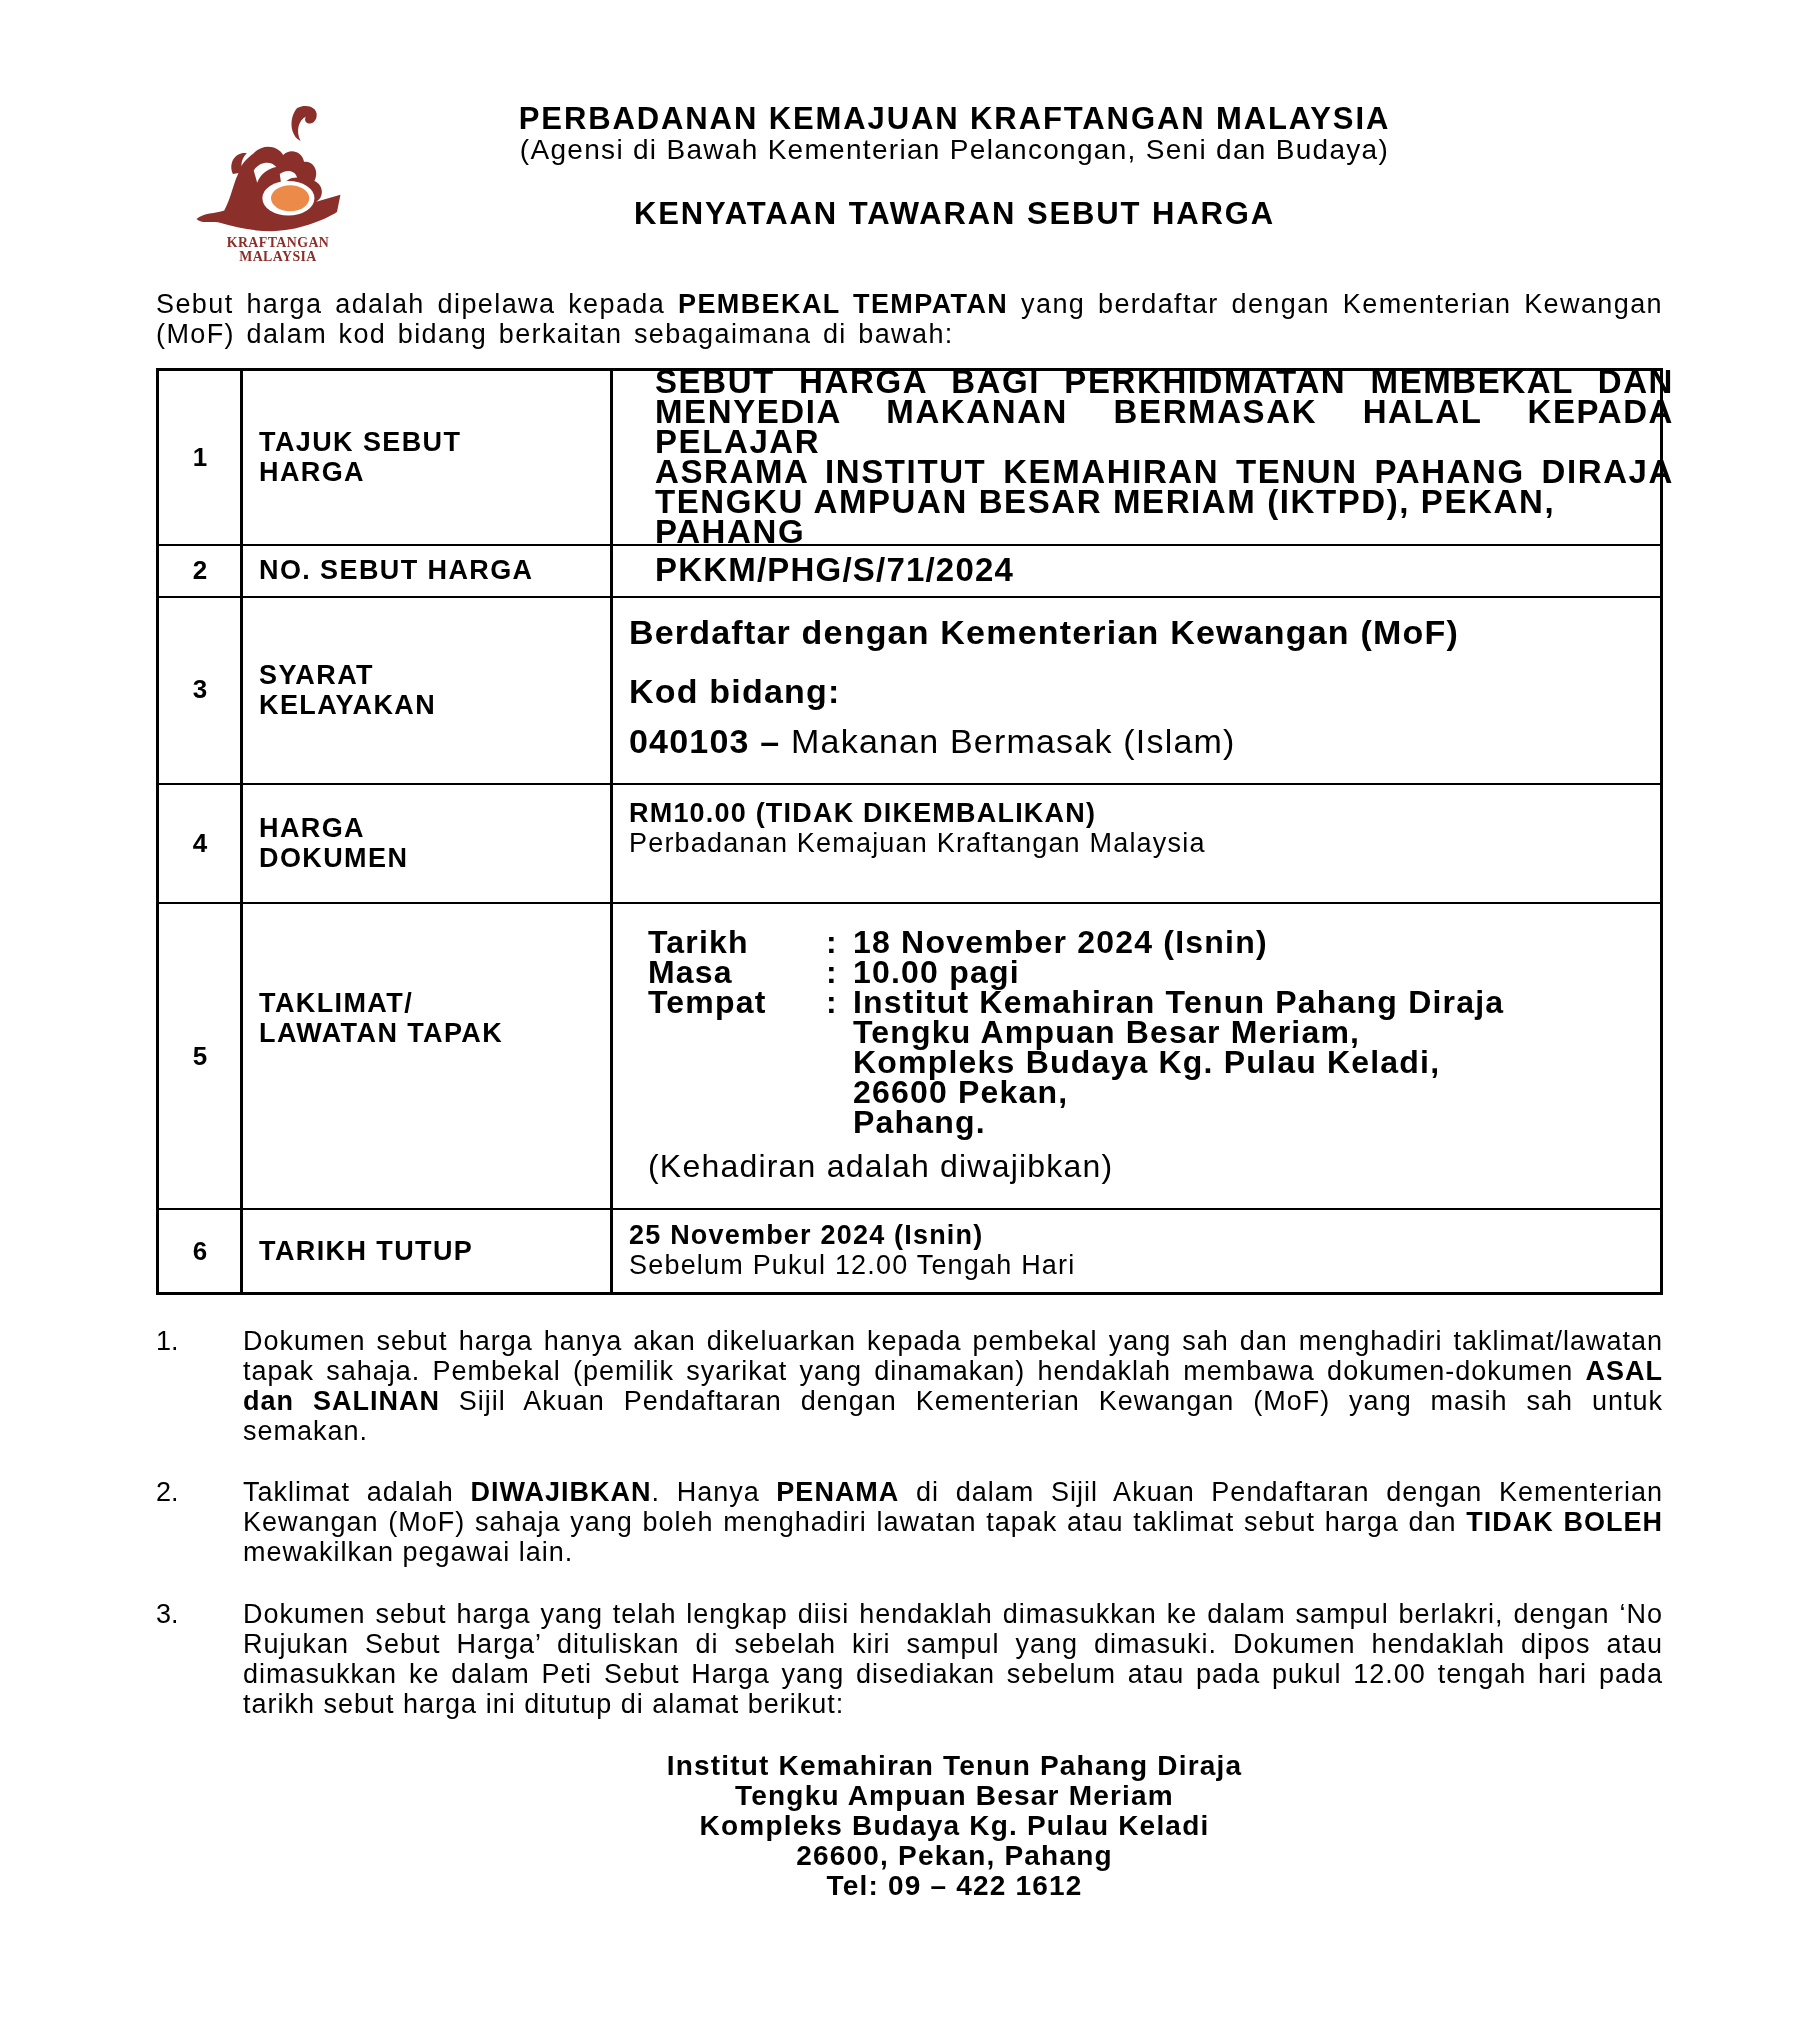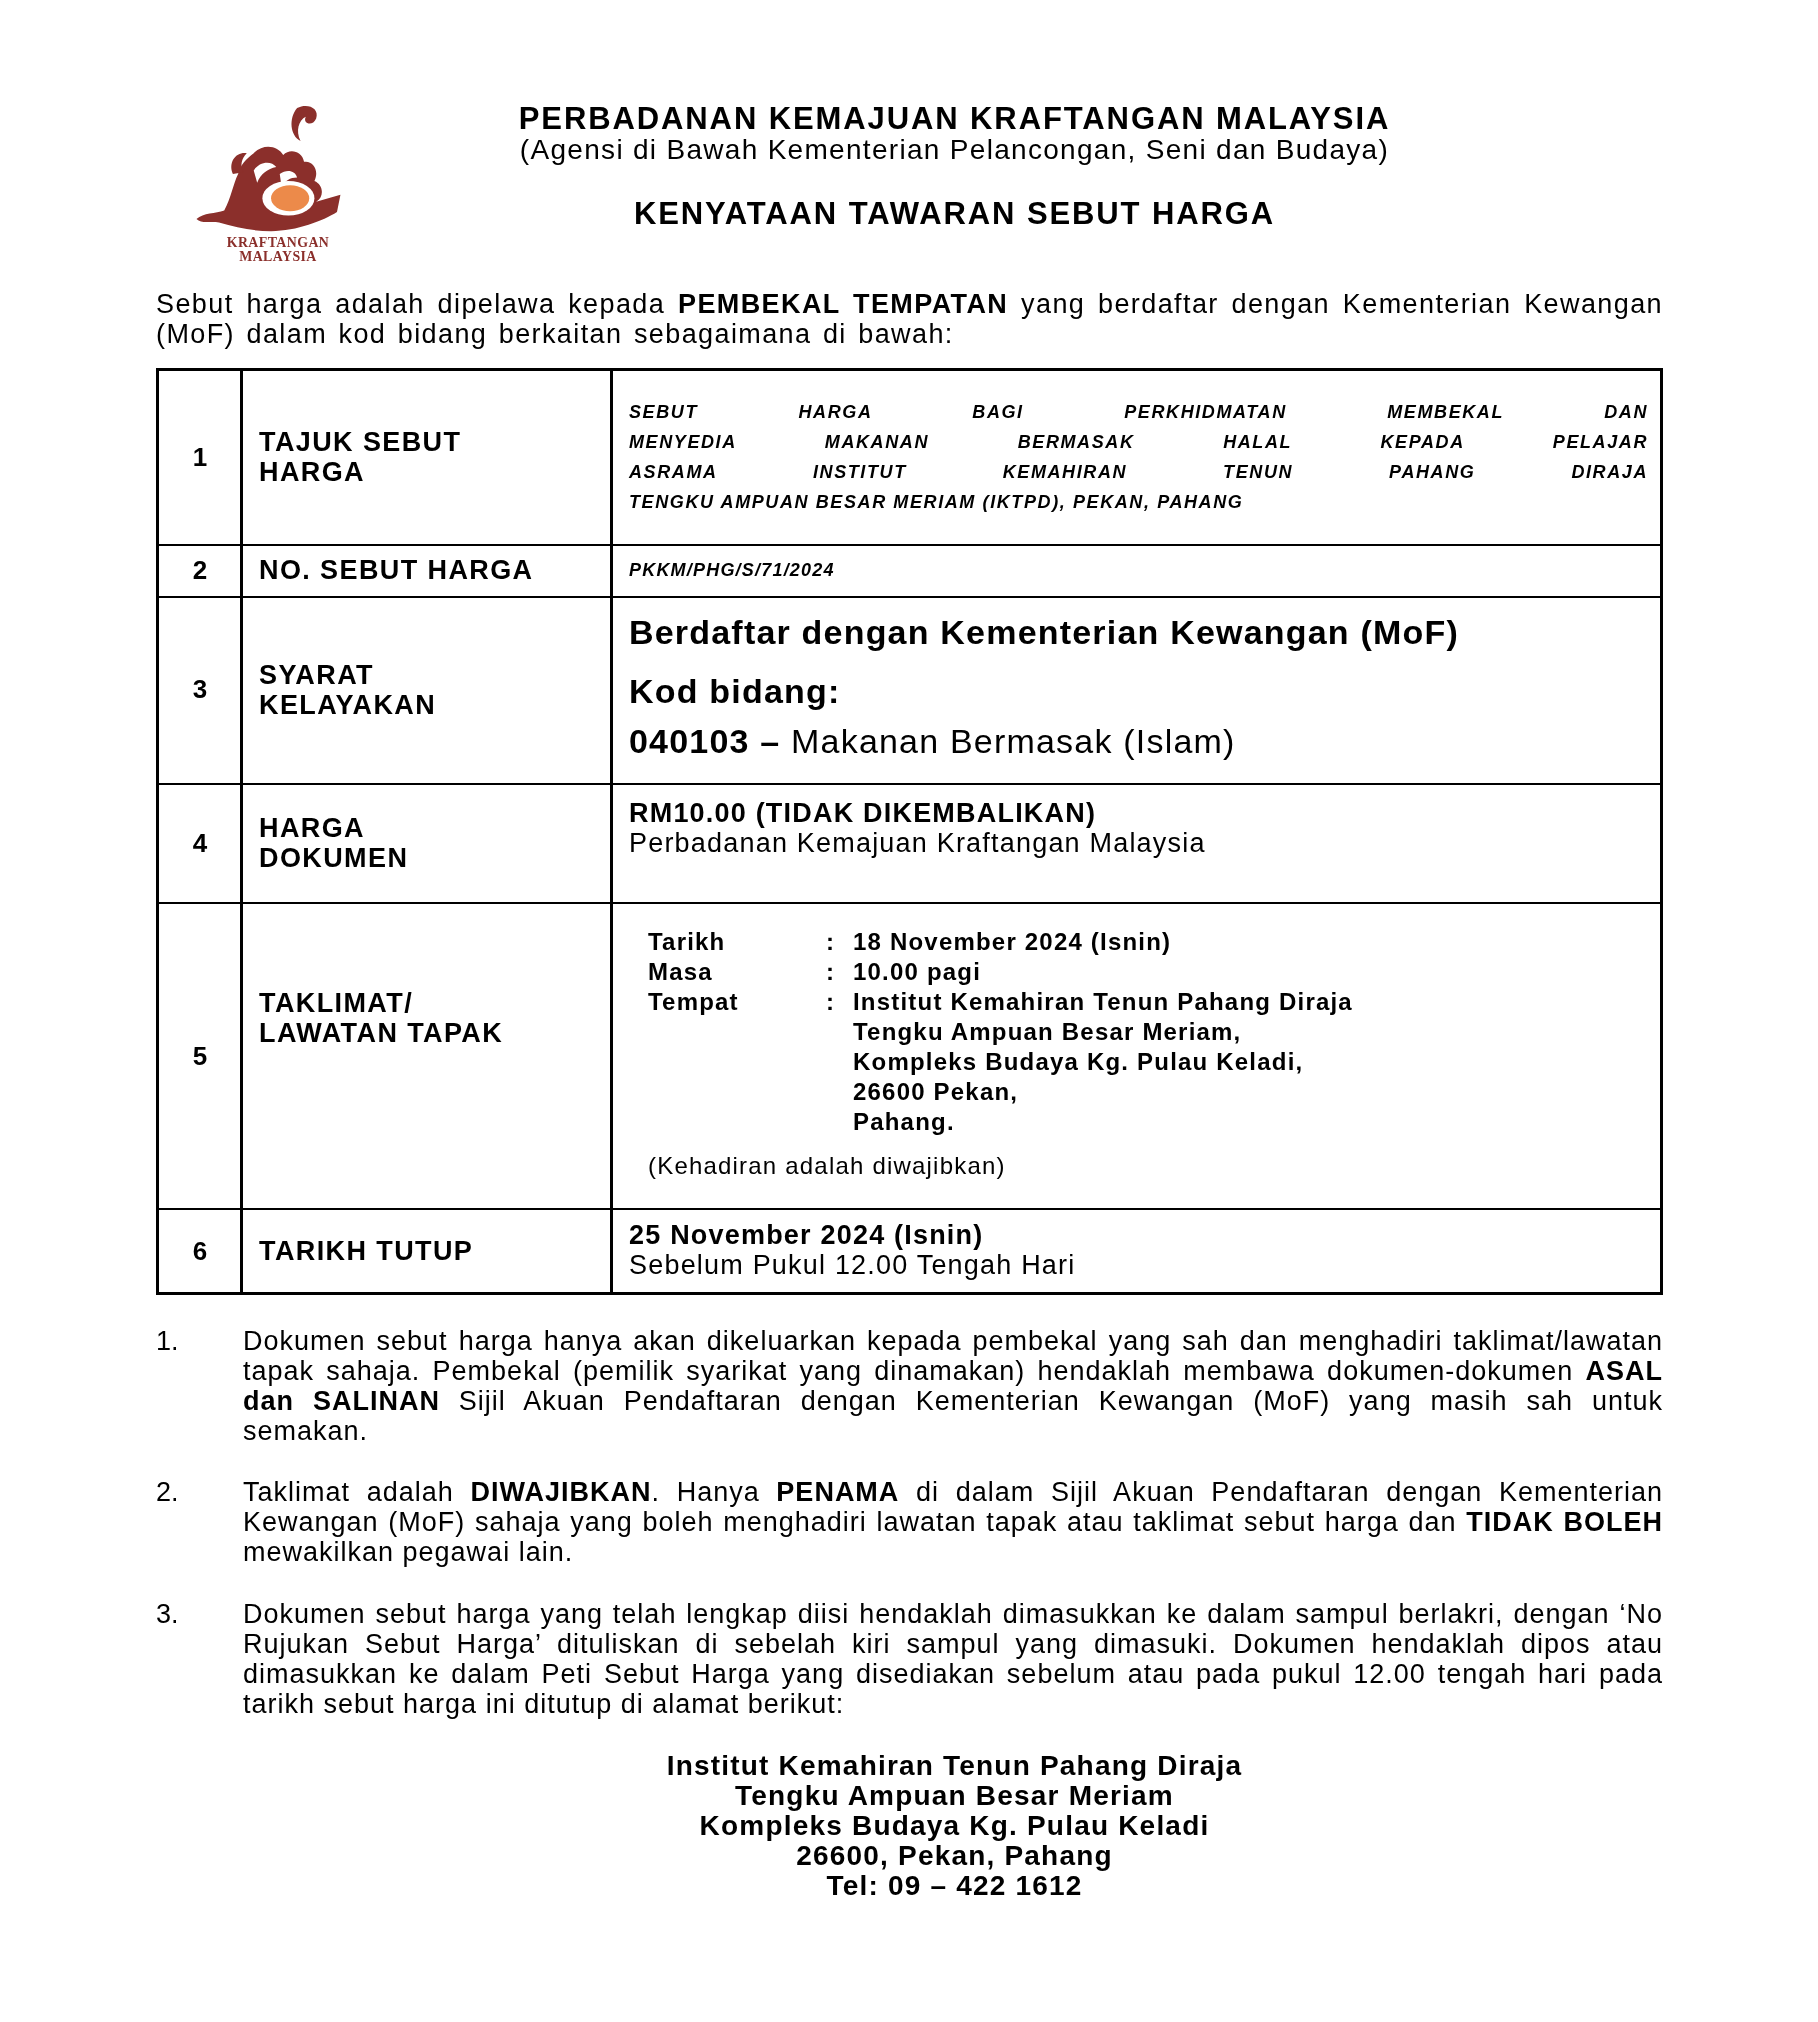--- a/index.html
+++ b/index.html
@@ -20,21 +20,21 @@
   
   #intro { left: 156px; top: 289px; width: 1507px; font-size: 27px; line-height: 30px; text-align: justify; }
 
   
   #tbl { left: 156px; top: 368px; width: 1507px; height: 926px; }
   .hline { position: absolute; left: 0; width: 1507px; height: 2.6px; background: #000; }
   .vline { position: absolute; top: 0; width: 2.6px; height: 926px; background: #000; }
   .cell { position: absolute; display: flex; align-items: center; }
   .num { left: 2.6px; width: 83px; justify-content: center; font-weight: bold; font-size: 26px; }
   .lbl { left: 103px; width: 348px; font-weight: bold; font-size: 27px; line-height: 30px; letter-spacing: 1.4px; }
-  .val { left: 473px; width: 1019px; font-size: 18px; line-height: 30px; letter-spacing: 1.2px; font-style: italic; }
+  .val { left: 499px; width: 1019px; font-size: 33px; line-height: 30px; letter-spacing: 1.2px; }
   .b { font-weight: bold; }
   .justify { text-align: justify; text-align-last: justify; }
 
   
   .note { position: absolute; left: 156px; width: 1507px; font-size: 27px; line-height: 30px; }
   .note .n { position: absolute; left: 0; top: 0; }
   .note .t { margin-left: 87px; text-align: justify; letter-spacing: 1px; }
 
   
   #address { left: 481px; top: 1751px; width: 947px; text-align: center; font-weight: bold; font-size: 28px; line-height: 30px; letter-spacing: 1.2px; }
@@ -136,21 +136,21 @@
   </div>
 
   <div>
     <div class="cell num" style="top:536px;height:304px;">5</div>
     <div class="cell lbl" style="top:536px;height:228px;">
       <div>
           <div>TAKLIMAT/</div>
           <div>LAWATAN TAPAK</div>
         </div>
     </div>
-    <div class="abs b" style="left:492px;top:559px;width:999px;font-size:24px;line-height:30px;letter-spacing:1.2px;">
+    <div class="abs b" style="left:492px;top:559px;width:999px;font-size:32px;line-height:30px;letter-spacing:1.2px;">
       <div style="position:relative;height:30px;">
         <span class="abs" style="left:0;">Tarikh</span>
         <span class="abs" style="left:178px;">:</span>
         <span class="abs" style="left:205px;">18 November 2024 (Isnin)</span>
       </div>
       <div style="position:relative;height:30px;">
         <span class="abs" style="left:0;">Masa</span>
         <span class="abs" style="left:178px;">:</span>
         <span class="abs" style="left:205px;">10.00 pagi</span>
       </div>

